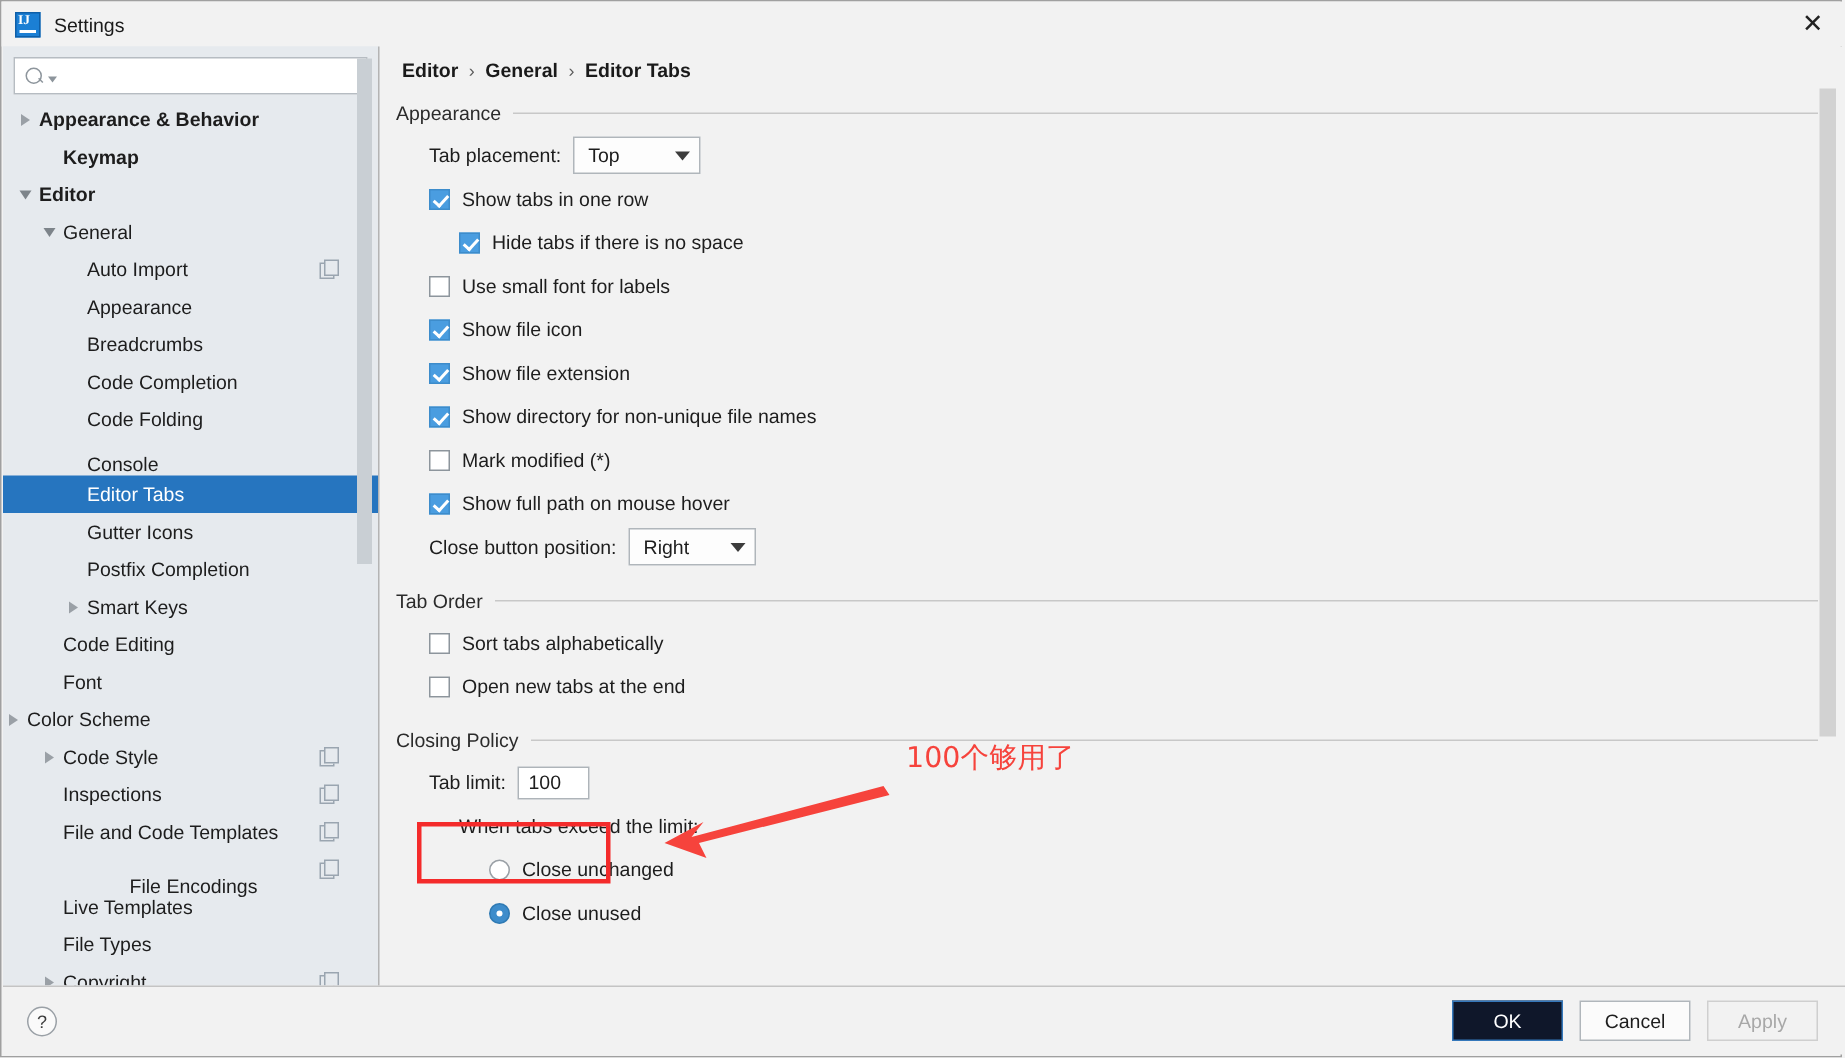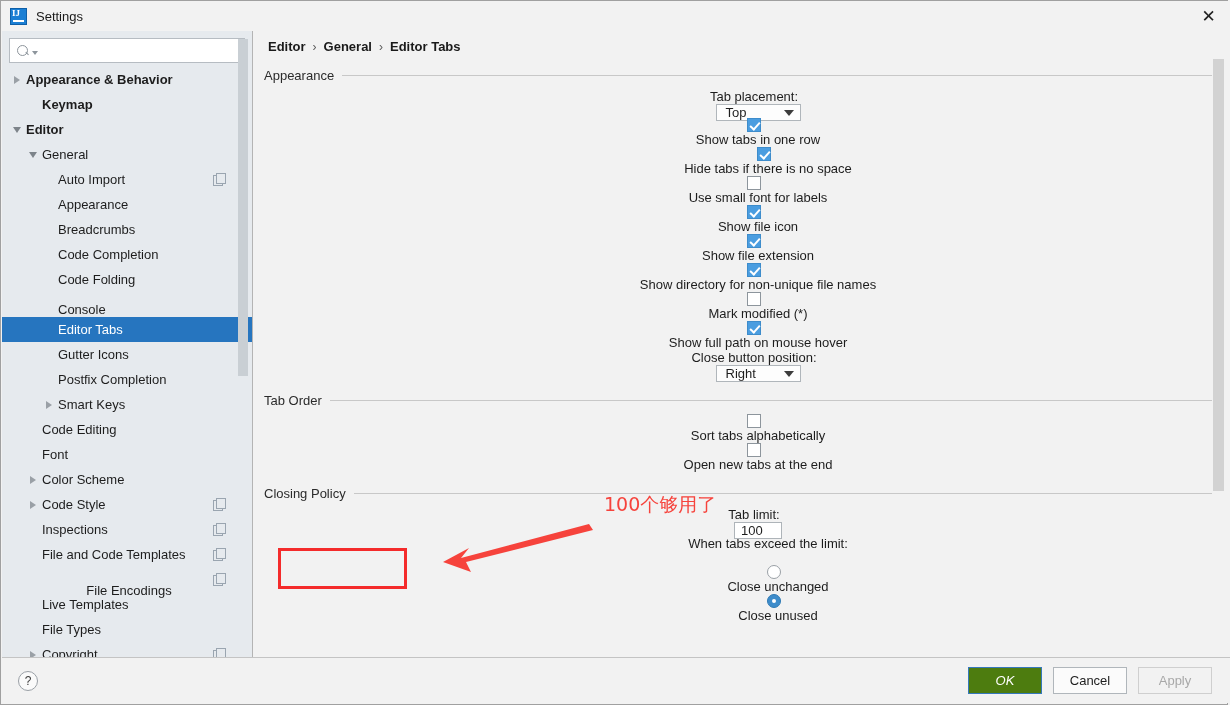--- a/index.html
+++ b/index.html
@@ -170,21 +170,21 @@
     margin-bottom: 6px;
   }
   .section-head .ln {
     flex: 1; height: 1px; background: #c8c8c8; margin-left: 8px; margin-right: 18px;
   }
 
   .row {
     display: flex; align-items: center;
     height: 29px;
     padding-left: 22px;
-    font-size: 13px; color: #1d1d1d; flex-direction: column;
+    font-size: 13px; color: #1d1d1d;
   }
   .row.indent { padding-left: 42px; }
 
   .cb {
     width: 14px; height: 14px; flex: 0 0 14px;
     margin-right: 8px;
     border: 1px solid #8d959c; background: #fff;
     position: relative;
   }
   .cb.checked {
@@ -284,21 +284,21 @@
     font-size: 12px; color: #3c3c3c; cursor: pointer;
     background: #fafafa;
   }
   .btns { margin-left: auto; margin-right: 18px; display: flex; gap: 11px; }
   .btn {
     min-width: 74px; height: 27px;
     display: flex; align-items: center; justify-content: center;
     font-size: 13px; border: 1px solid #b0b6bb; background: #fbfbfb;
     color: #1d1d1d; cursor: pointer;
   }
-  .btn.primary { background: #4d7c0f; border-color: #3578bb; color: #fff; font-style: italic; }
+  .btn.primary { background: #0f172a; border-color: #3578bb; color: #fff; }
   .btn.disabled { color: #a8a8a8; background: #f2f2f2; border-color: #cfcfcf; cursor: default; }
 </style>
 </head>
 <body>
 
 <div class="window">
 
   <div class="titlebar">
     <span class="ij-logo"></span>
     <span class="title-text">Settings</span>
@@ -372,21 +372,21 @@
           <span class="tree-label">Smart Keys</span>
         </div>
         <div class="tree-item" style="padding-left: 24px;">
           <span class="tw"></span>
           <span class="tree-label">Code Editing</span>
         </div>
         <div class="tree-item" style="padding-left: 24px;">
           <span class="tw"></span>
           <span class="tree-label">Font</span>
         </div>
-        <div class="tree-item" style="padding-left: 24px;">
+        <div class="tree-item" style="">
           <span class="tw right"></span>
           <span class="tree-label">Color Scheme</span>
         </div>
         <div class="tree-item" style="padding-left: 24px;">
           <span class="tw right"></span>
           <span class="tree-label">Code Style</span>
           <span class="copy-icon"></span>
         </div>
         <div class="tree-item" style="padding-left: 24px;">
           <span class="tw"></span>

